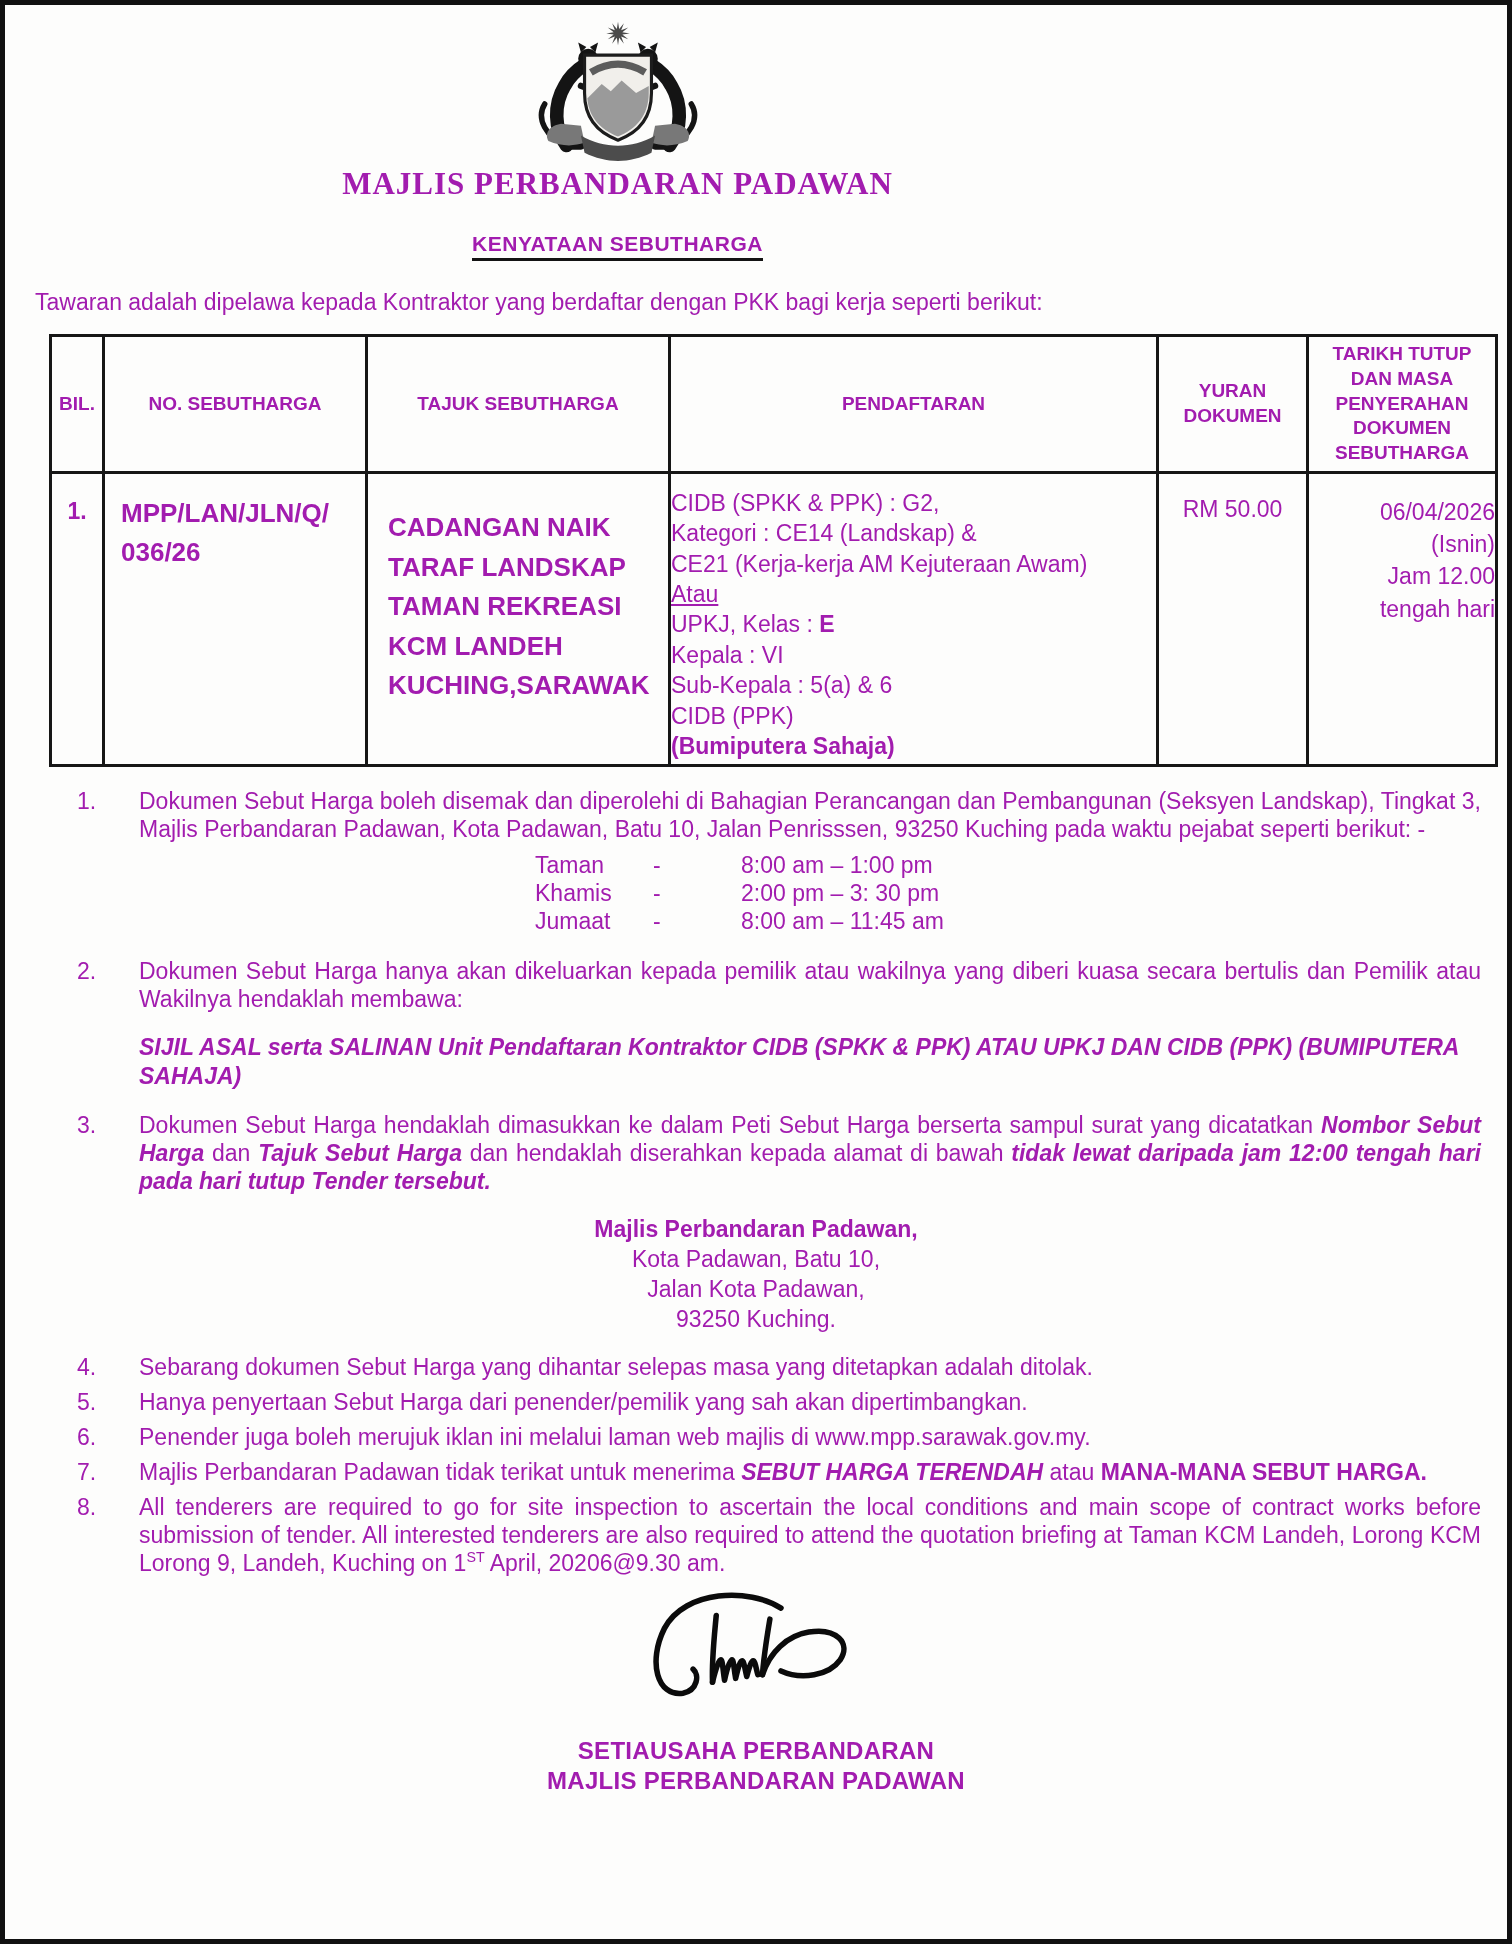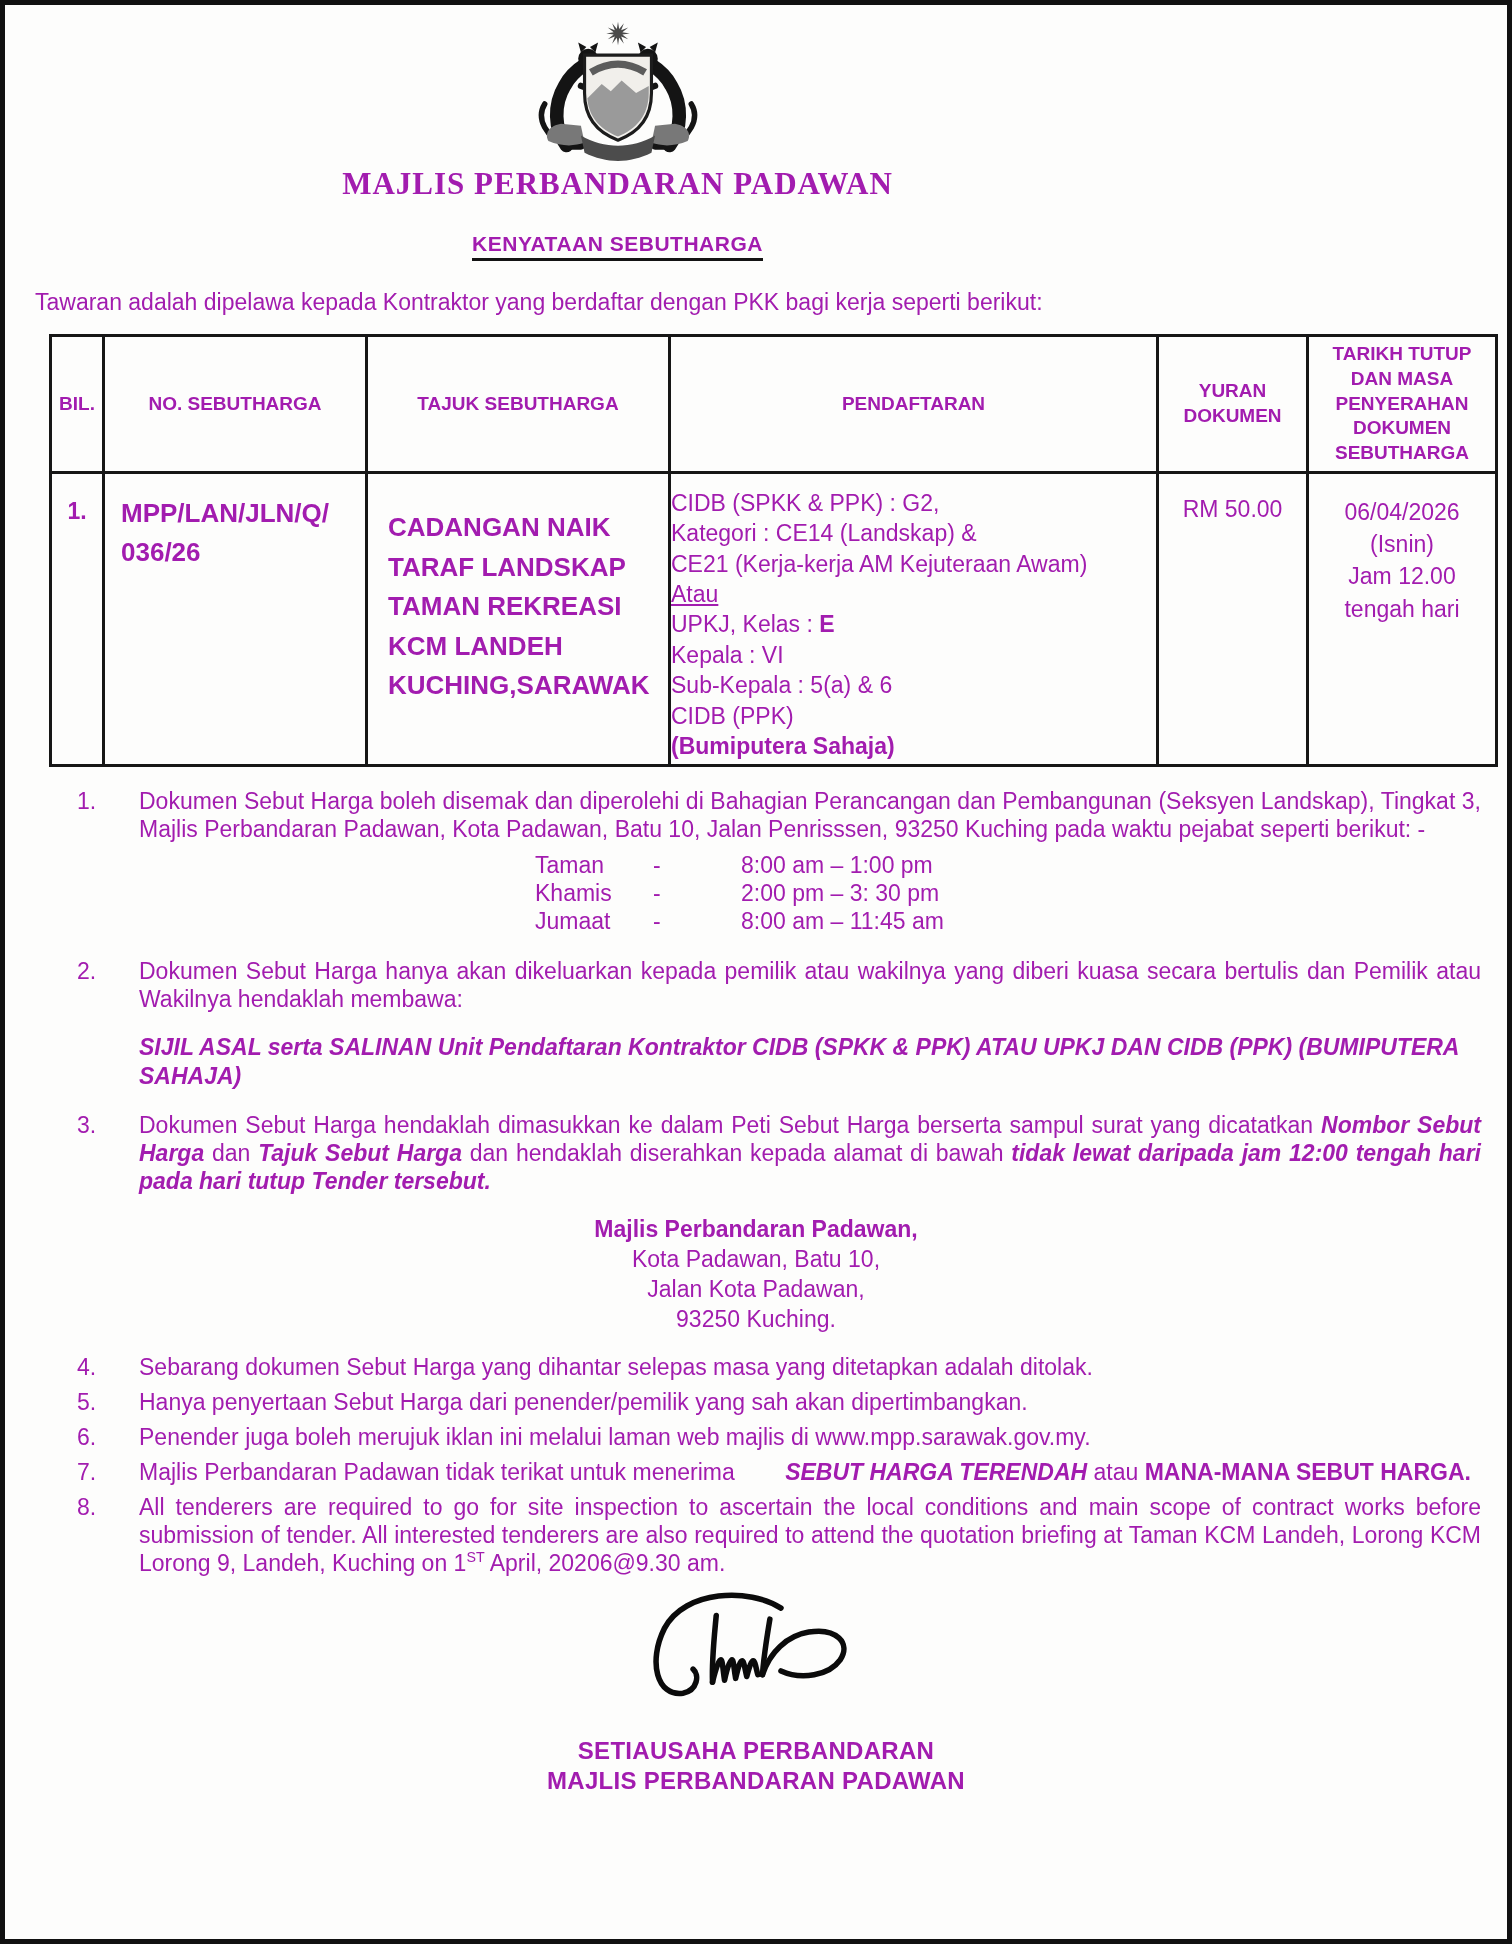--- a/index.html
+++ b/index.html
@@ -35,21 +35,21 @@
   .quote th {
     height:137px; vertical-align:middle; text-align:center;
     font-size:19px; font-weight:bold; line-height:1.3; padding:4px 2px;
   }
   .quote td { height:293px; }
   td.c-bil { text-align:center; font-size:23px; font-weight:bold; padding-top:24px; }
   td.c-no { font-size:26px; font-weight:bold; line-height:1.5; padding:20px 6px 0 16px; }
   td.c-tajuk { font-size:26px; font-weight:bold; line-height:1.52; padding:34px 4px 0 20px; }
   td.c-pend { text-align:left; font-size:23px; line-height:1.32; padding-top:14px; }
   td.c-yuran { text-align:center; font-size:23px; padding-top:22px; }
-  td.c-tarikh { text-align:center; font-size:23px; line-height:1.4; padding-top:22px; }
+  td.c-tarikh { text-align:right; font-size:23px; line-height:1.4; padding-top:22px; }
   
   .items { margin:20px 26px 0 72px; }
   .item { display:flex; margin-bottom:7px; }
   .item-num { flex:none; width:62px; font-size:23px; line-height:1.22; }
   .item-body { flex:1; }
   .item-text { font-size:23px; line-height:1.22; text-align:justify; }
   .schedule { margin:8px 0 0 396px; font-size:23px; line-height:1.22; }
   .sched-row { display:flex; }
   .sched-day { width:118px; }
   .sched-dash { width:88px; }
@@ -219,21 +219,21 @@
     </div>
     <div class="item">
       <div class="item-num">6.</div>
       <div class="item-body">
           <p class="item-text"><span>Penender juga boleh merujuk iklan ini melalui laman web majlis di </span><span style="">www.mpp.sarawak.gov.my</span><span>.</span></p>
         </div>
     </div>
     <div class="item">
       <div class="item-num">7.</div>
       <div class="item-body">
-          <p class="item-text"><span>Majlis Perbandaran Padawan tidak terikat untuk menerima </span><span style="font-weight: bold; font-style: italic; margin-left: 44px;">SEBUT HARGA TERENDAH</span><span> atau </span><span style="font-weight: bold; ">MANA-MANA SEBUT HARGA.</span></p>
+          <p class="item-text"><span>Majlis Perbandaran Padawan tidak terikat untuk menerima </span><span style="font-weight: bold; font-style: italic;">SEBUT HARGA TERENDAH</span><span> atau </span><span style="font-weight: bold; ">MANA-MANA SEBUT HARGA.</span></p>
         </div>
     </div>
     <div class="item">
       <div class="item-num">8.</div>
       <div class="item-body">
           <p class="item-text"><span>All tenderers are required to go for site inspection to ascertain the local conditions and main scope of contract works before submission of tender. All interested tenderers are also required to attend the quotation briefing at Taman KCM Landeh, Lorong KCM Lorong 9, Landeh, Kuching on 1</span><sup>ST</sup><span> April, 20206@9.30 am.</span></p>
         </div>
     </div>
   </div>
 

